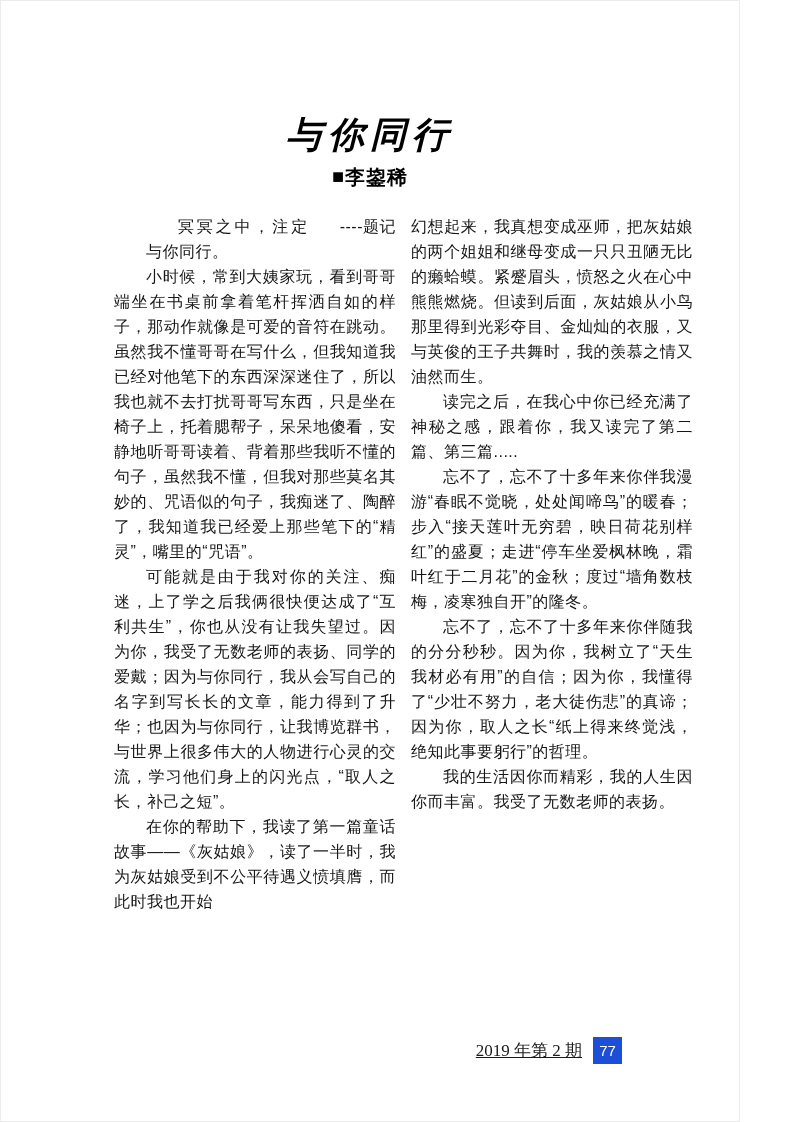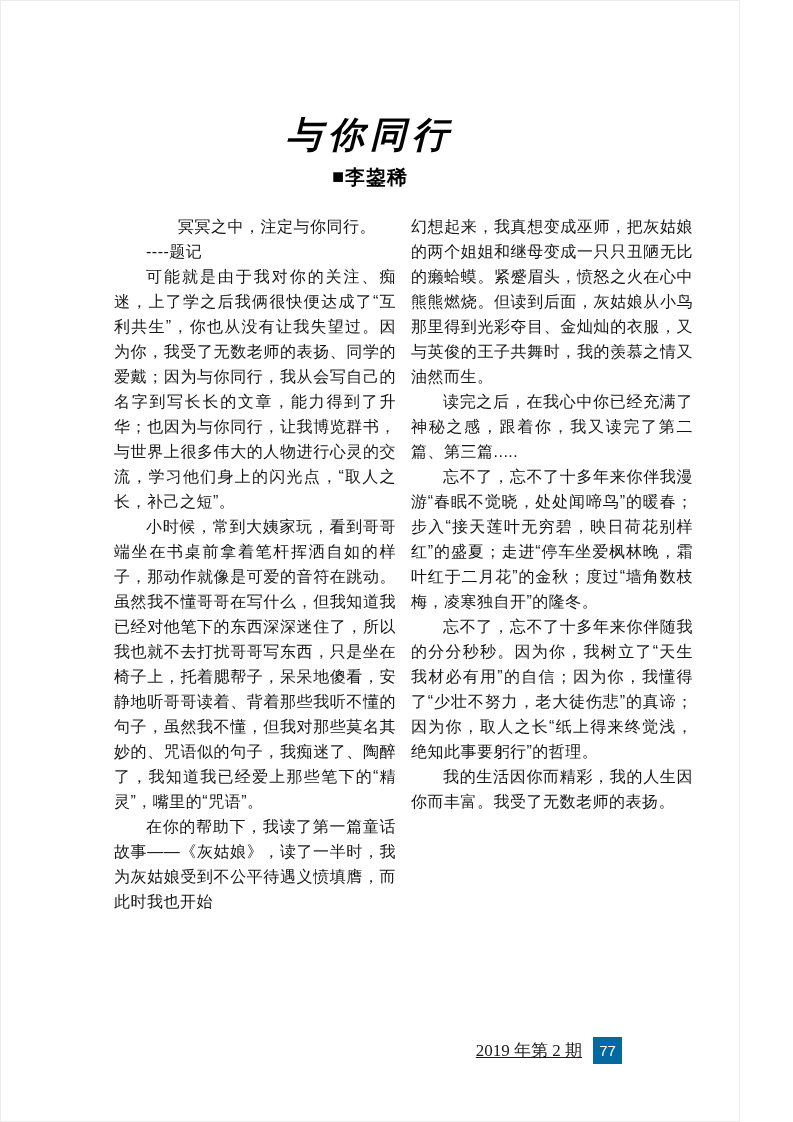--- a/index.html
+++ b/index.html
@@ -49,21 +49,21 @@
   }
   .col {
     width: 282px;
     font-size: 16px;
     line-height: 25px;
     text-align: justify;
     text-justify: inter-ideograph;
     color: #161616;
     letter-spacing: 0.5px;
   }
-  .col p { margin: 0; text-indent: 2em; flex-direction: column; }
+  .col p { margin: 0; text-indent: 2em; }
   .col p.cont { text-indent: 0; }
   .epigraph {
     display: flex;
     justify-content: space-between;
     text-indent: 0;
   }
   .epigraph .epi-text { padding-left: 2em; }
   .epigraph .epi-tag { white-space: nowrap; }
   .footer {
     position: absolute;
@@ -76,21 +76,21 @@
   .issue {
     font-family: "Liberation Serif", "DejaVu Serif", serif;
     font-size: 17px;
     color: #1a1a1a;
     white-space: nowrap;
     text-decoration: underline;
   }
   .page-badge {
     width: 29px;
     height: 27px;
-    background: #0369a1;
+    background: #1d4ed8;
     color: #ffffff;
     display: flex;
     align-items: center;
     justify-content: center;
     font-size: 15px;
     font-family: "Liberation Sans", sans-serif;
   }
 </style>
 </head>
 <body>
@@ -103,22 +103,22 @@
     <span class="marker">■</span><span>李鋆稀</span>
   </div>
 
   <div class="columns">
 
     <div class="col">
       <p class="epigraph">
         <span class="epi-text">冥冥之中，注定与你同行。</span>
         <span class="epi-tag">----题记</span>
       </p>
+      <p>小时候，常到大姨家玩，看到哥哥端坐在书桌前拿着笔杆挥洒自如的样子，那动作就像是可爱的音符在跳动。虽然我不懂哥哥在写什么，但我知道我已经对他笔下的东西深深迷住了，所以我也就不去打扰哥哥写东西，只是坐在椅子上，托着腮帮子，呆呆地傻看，安静地听哥哥读着、背着那些我听不懂的句子，虽然我不懂，但我对那些莫名其妙的、咒语似的句子，我痴迷了、陶醉了，我知道我已经爱上那些笔下的“精灵”，嘴里的“咒语”。</p>
       <p>可能就是由于我对你的关注、痴迷，上了学之后我俩很快便达成了“互利共生”，你也从没有让我失望过。因为你，我受了无数老师的表扬、同学的爱戴；因为与你同行，我从会写自己的名字到写长长的文章，能力得到了升华；也因为与你同行，让我博览群书，与世界上很多伟大的人物进行心灵的交流，学习他们身上的闪光点，“取人之长，补己之短”。</p>
-      <p>小时候，常到大姨家玩，看到哥哥端坐在书桌前拿着笔杆挥洒自如的样子，那动作就像是可爱的音符在跳动。虽然我不懂哥哥在写什么，但我知道我已经对他笔下的东西深深迷住了，所以我也就不去打扰哥哥写东西，只是坐在椅子上，托着腮帮子，呆呆地傻看，安静地听哥哥读着、背着那些我听不懂的句子，虽然我不懂，但我对那些莫名其妙的、咒语似的句子，我痴迷了、陶醉了，我知道我已经爱上那些笔下的“精灵”，嘴里的“咒语”。</p>
       <p>在你的帮助下，我读了第一篇童话故事——《灰姑娘》，读了一半时，我为灰姑娘受到不公平待遇义愤填膺，而此时我也开始</p>
     </div>
 
     <div class="col">
       <p class="cont">幻想起来，我真想变成巫师，把灰姑娘的两个姐姐和继母变成一只只丑陋无比的癞蛤蟆。紧蹙眉头，愤怒之火在心中熊熊燃烧。但读到后面，灰姑娘从小鸟那里得到光彩夺目、金灿灿的衣服，又与英俊的王子共舞时，我的羡慕之情又油然而生。</p>
       <p>读完之后，在我心中你已经充满了神秘之感，跟着你，我又读完了第二篇、第三篇.....</p>
       <p>忘不了，忘不了十多年来你伴我漫游“春眠不觉晓，处处闻啼鸟”的暖春；步入“接天莲叶无穷碧，映日荷花别样红”的盛夏；走进“停车坐爱枫林晚，霜叶红于二月花”的金秋；度过“墙角数枝梅，凌寒独自开”的隆冬。</p>
       <p>忘不了，忘不了十多年来你伴随我的分分秒秒。因为你，我树立了“天生我材必有用”的自信；因为你，我懂得了“少壮不努力，老大徒伤悲”的真谛；因为你，取人之长“纸上得来终觉浅，绝知此事要躬行”的哲理。</p>
       <p>我的生活因你而精彩，我的人生因你而丰富。我受了无数老师的表扬。</p>
     </div>

